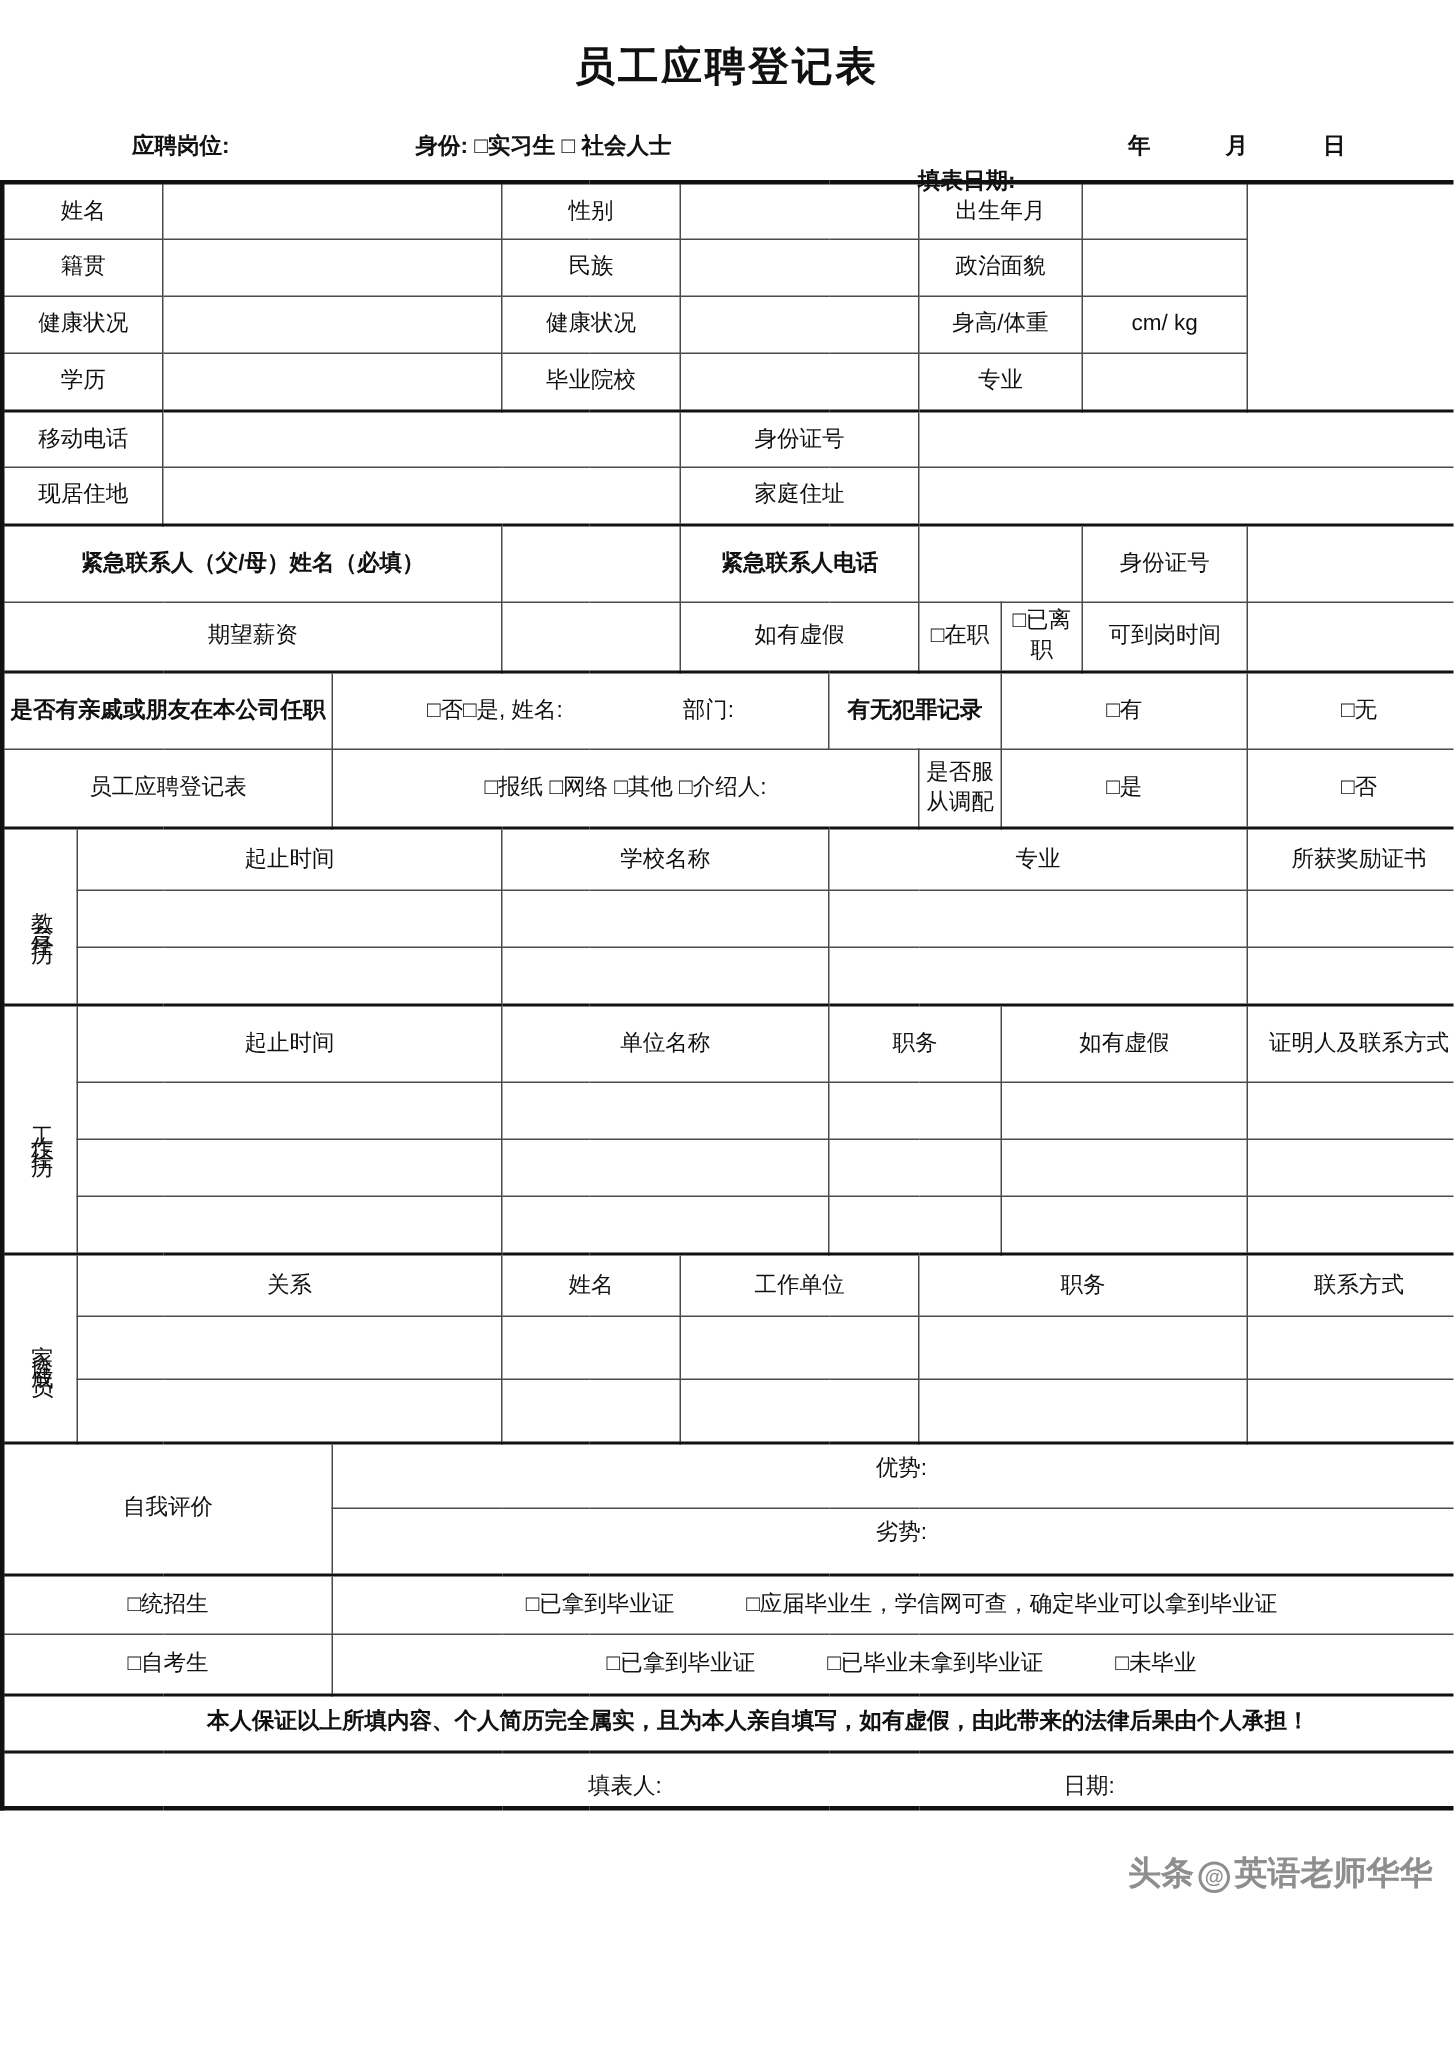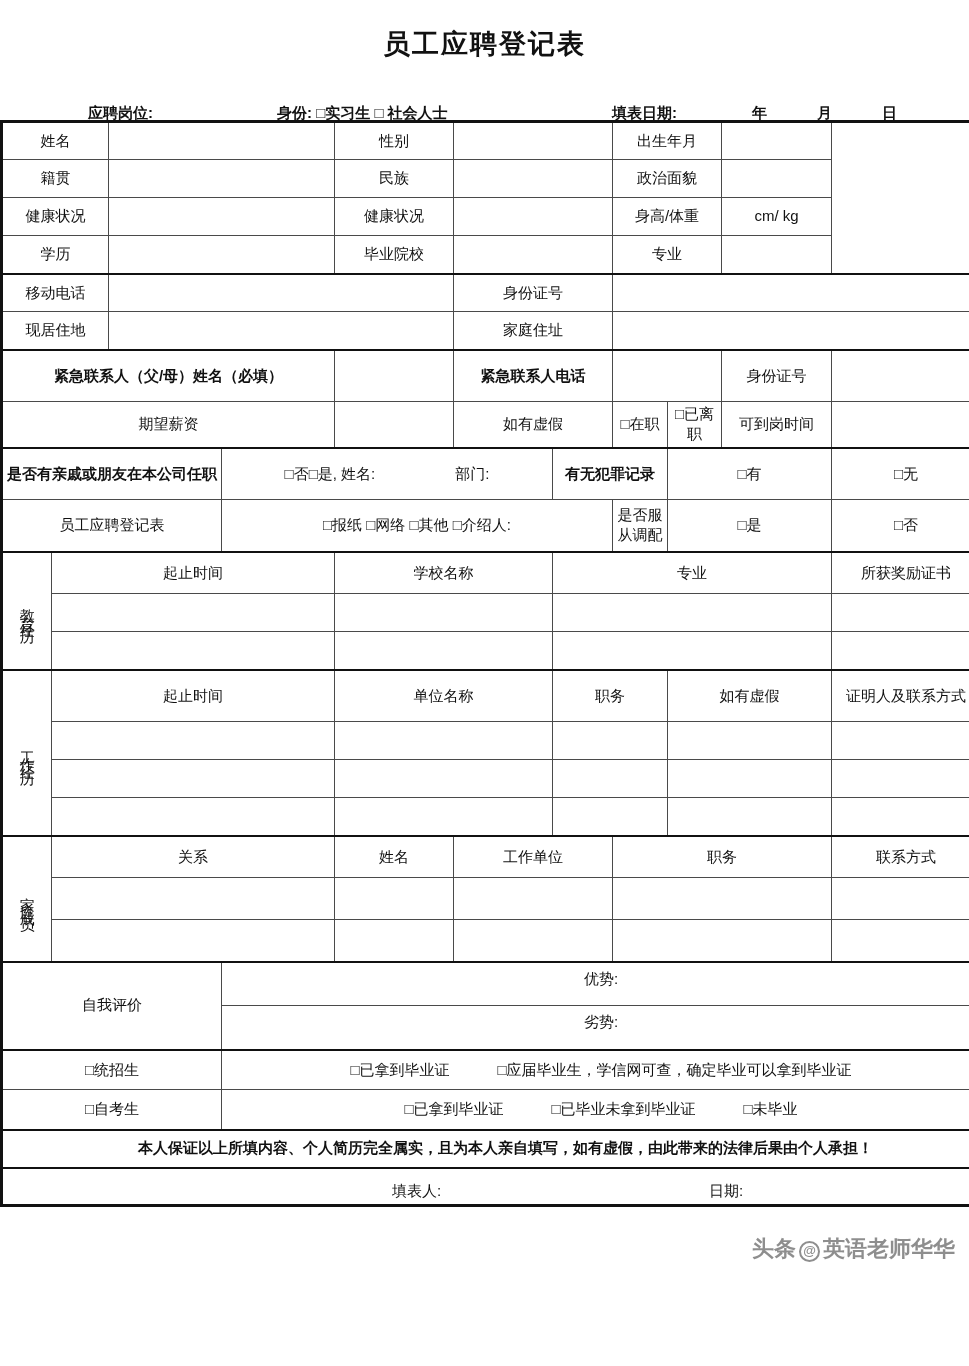--- a/index.html
+++ b/index.html
@@ -34,24 +34,24 @@
 
   
   .header-line {
     position: relative;
     height: 30px;
     margin: 22px 0 6px 0;
     font-size: 15px;
     font-weight: bold;
     font-family: "Liberation Sans", "DejaVu Sans", sans-serif;
   }
-  .hl-item { position: absolute; white-space: nowrap; top: 20px; }
+  .hl-item { position: absolute; white-space: nowrap; top: 4px; }
   .hl-pos   { left: 88px; }
   .hl-ident { left: 277px; }
-  .hl-date  { left: 612px; }
+  .hl-date  { left: 612px; margin-top: 23px; }
   .hl-y     { left: 752px; }
   .hl-m     { left: 817px; }
   .hl-d     { left: 882px; }
 
   
   table.form {
     border-collapse: collapse;
     table-layout: fixed;
     width: 880px;
     margin: 0 auto;

